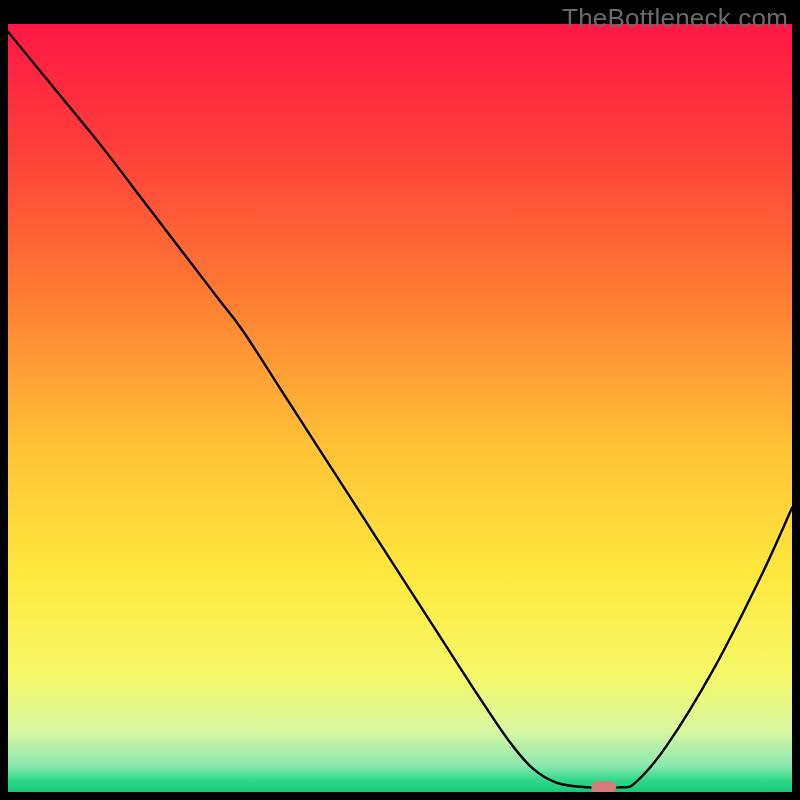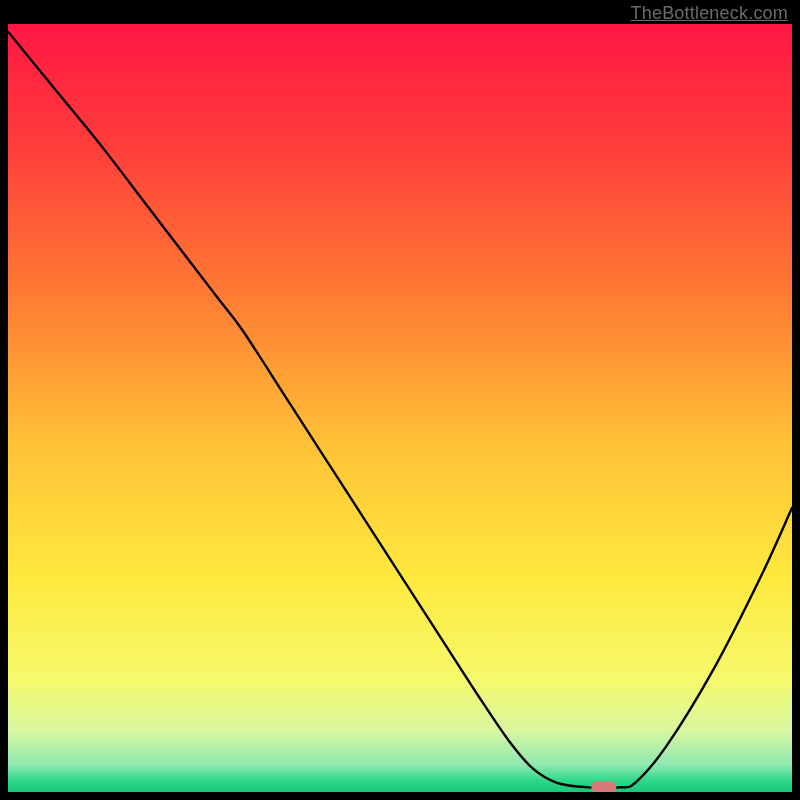--- a/index.html
+++ b/index.html
@@ -1,17 +1,17 @@
 <!DOCTYPE html>
 <html><head>
 <meta charset="utf-8">
 <style>
   * { margin: 0; padding: 0; box-sizing: border-box; }
   body { width: 800px; height: 800px; position: relative; background: #000; font-family: Arial, sans-serif; }
-  .watermark { position: absolute; top: 3px; right: 12px; color: #6a6a6a; font-size: 18px; font-weight: 500; letter-spacing: 0.2px; z-index: 10; text-decoration: underline; }
+  .watermark { position: absolute; top: 3px; right: 12px; color: #6a6a6a; font-size: 26px; font-weight: 500; letter-spacing: 0.2px; z-index: 10; }
   .frame { position: absolute; left: 8px; top: 24px; width: 784px; height: 768px; background: #000; }
   .plot { position: absolute; left: 0; top: 0; width: 784px; height: 768px; }
   .plot svg { display: block; }
 </style>
 </head>
 <body>
 
 <div class="watermark">TheBottleneck.com</div>
 
 <div class="frame">

